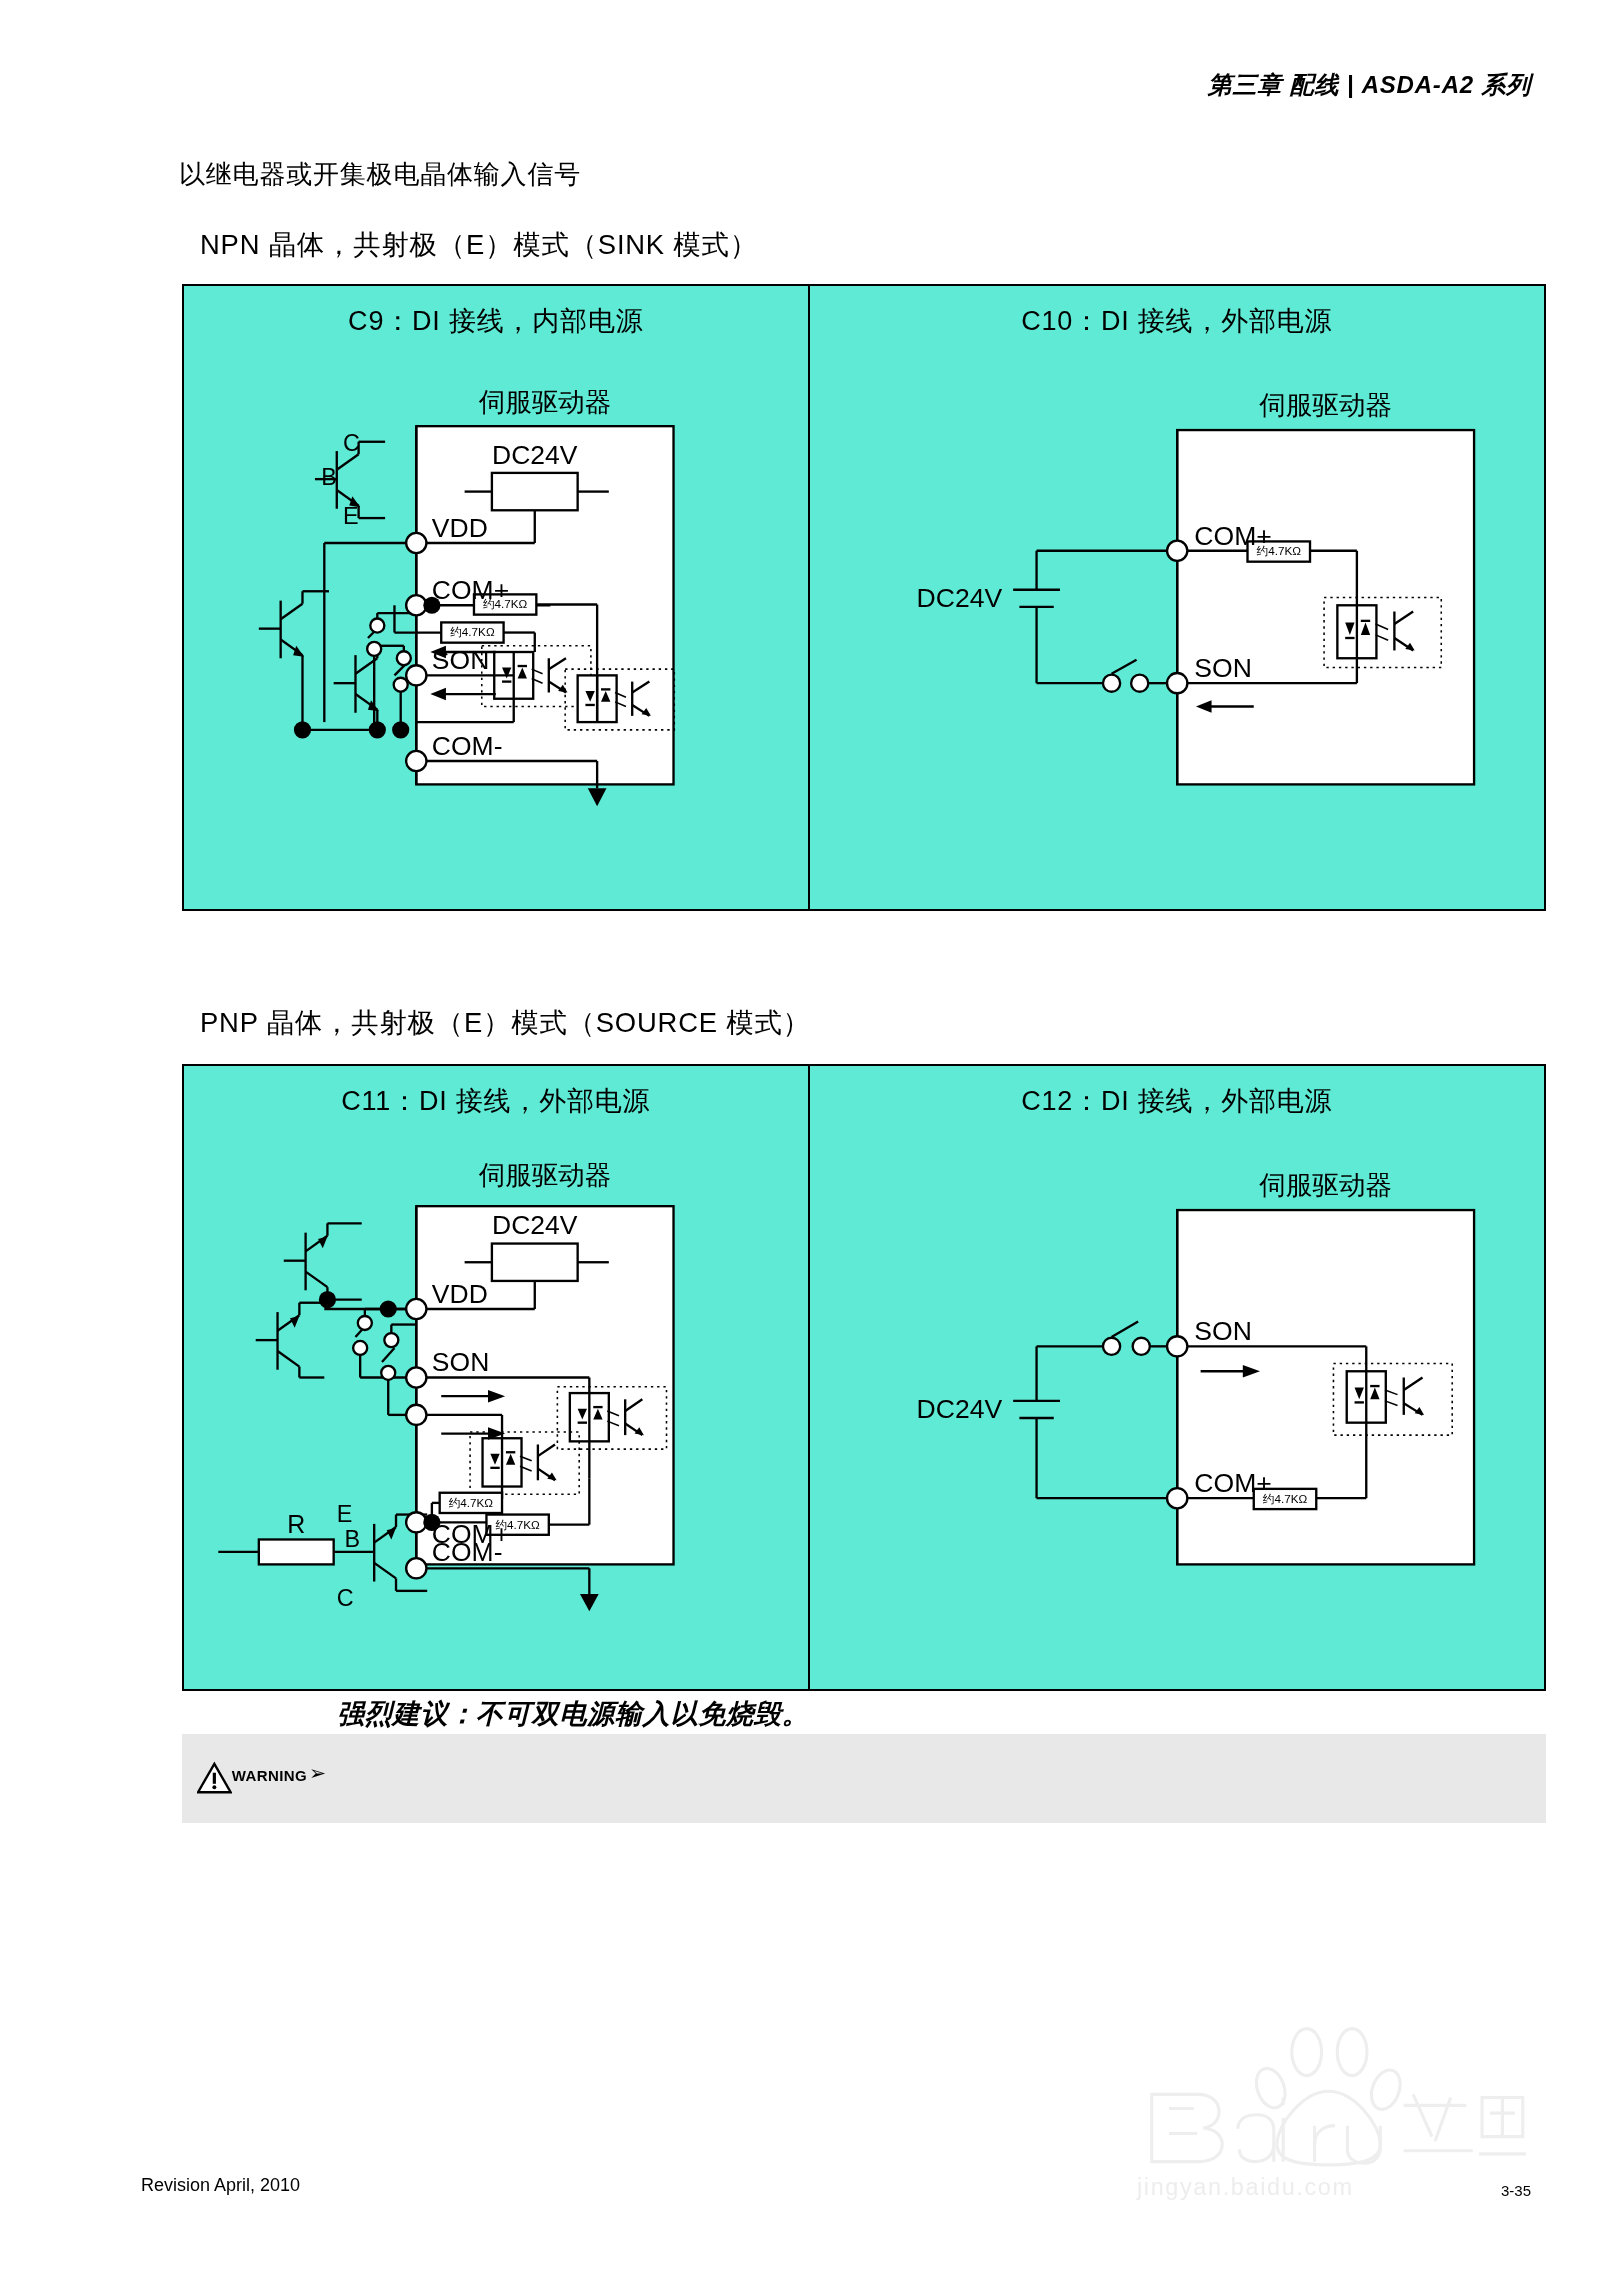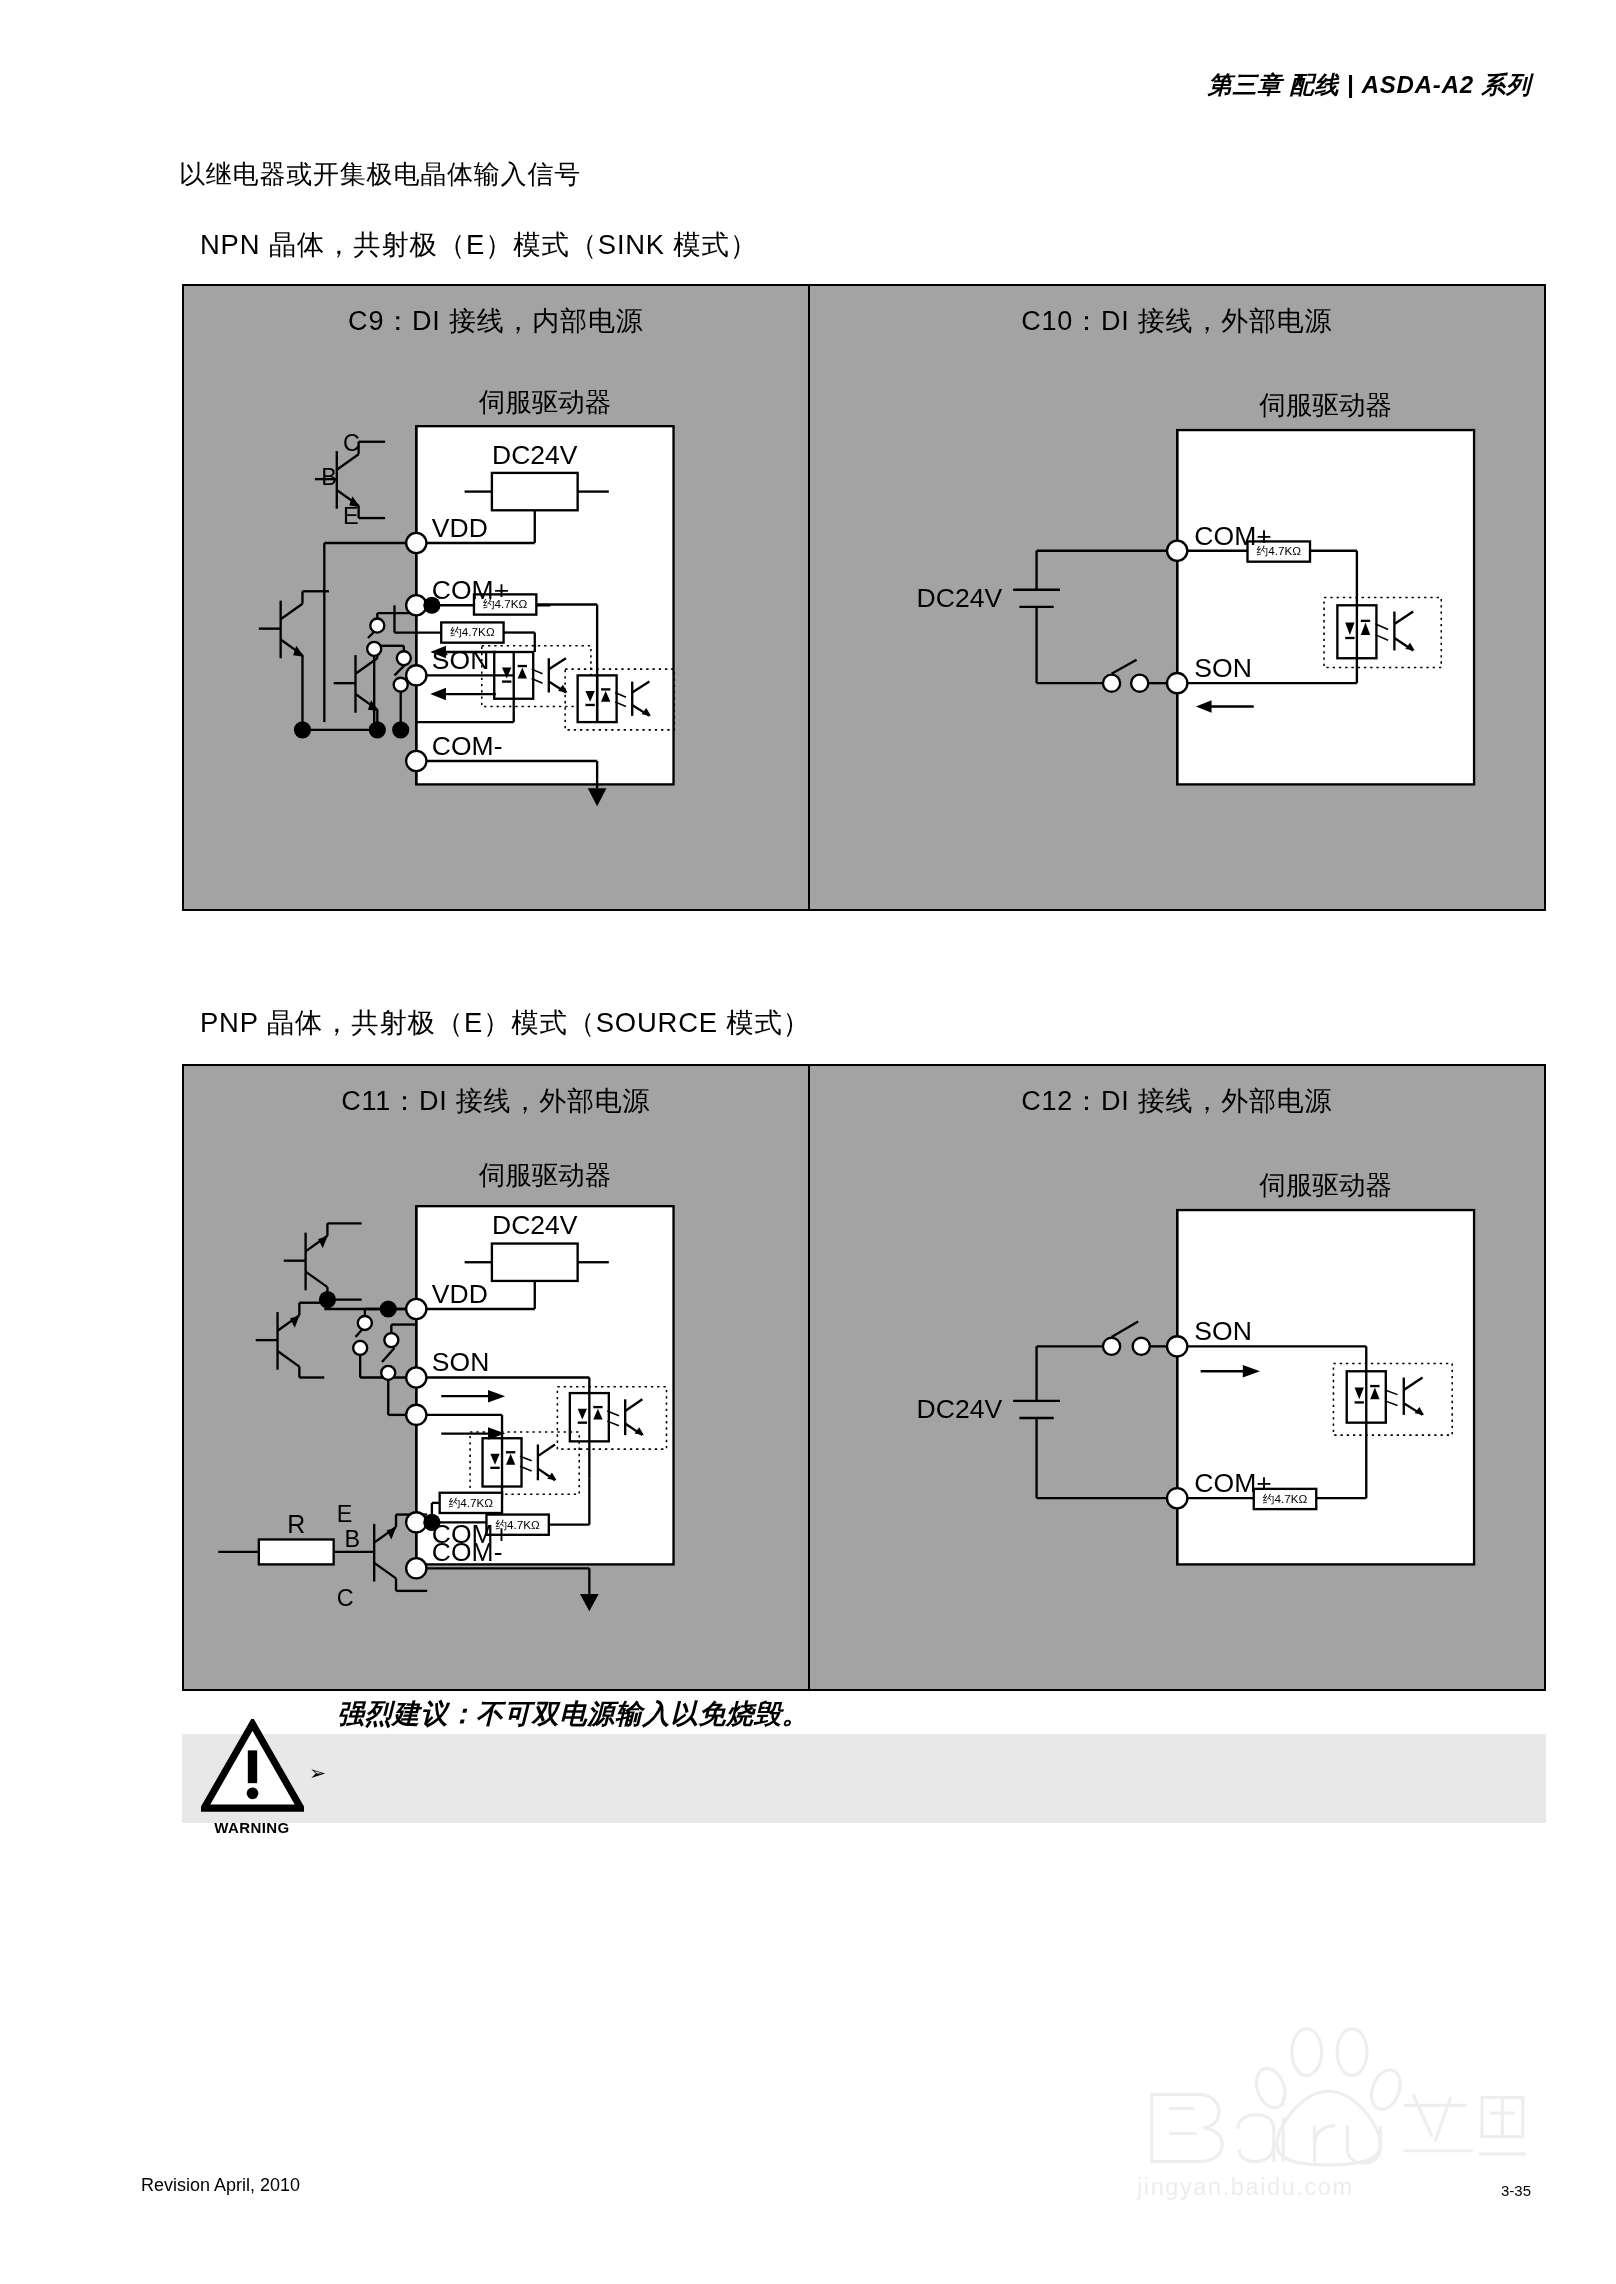--- a/index.html
+++ b/index.html
@@ -40,21 +40,21 @@
     letter-spacing: 0.8px;
     white-space: nowrap;
   }
   #npn-title { top: 227px; }
   #pnp-title { top: 1005px; }
 
   
   .frame {
     position: absolute;
     border: 2.3px solid #000;
-    background: #a3a3a3;
+    background: #5eead4;
     display: flex;
     text-decoration: underline;
   }
   #frame-npn { left: 182px; top: 284px; width: 1364px; height: 627px; }
   #frame-pnp { left: 182px; top: 1064px; width: 1364px; height: 627px; }
   .cell {
     position: relative;
     height: 100%;
     overflow: hidden;
   }
@@ -75,22 +75,22 @@
     left: 182px; top: 1734px;
     width: 1364px; height: 89px;
     background: #e8e8e8;
     display: flex;
     align-items: center;
   }
   .warning-icon-wrap {
     position: absolute;
     left: 197px; top: 1719px;
     width: 110px; height: 117px;
-    display: flex; flex-direction: column;
-    align-items: center; justify-content: space-between;
+    display: flex; flex-direction: row;
+    align-items: center; justify-content: flex-start;
   }
   .warning-icon-wrap svg { display:block; }
   .warning-word {
     font-size: 15px; font-weight: bold;
     letter-spacing: 0.4px;
     margin-top: -3.1px;
   }
   .warning-text {
     position: absolute;
     left: 337px; top: 1696px;

